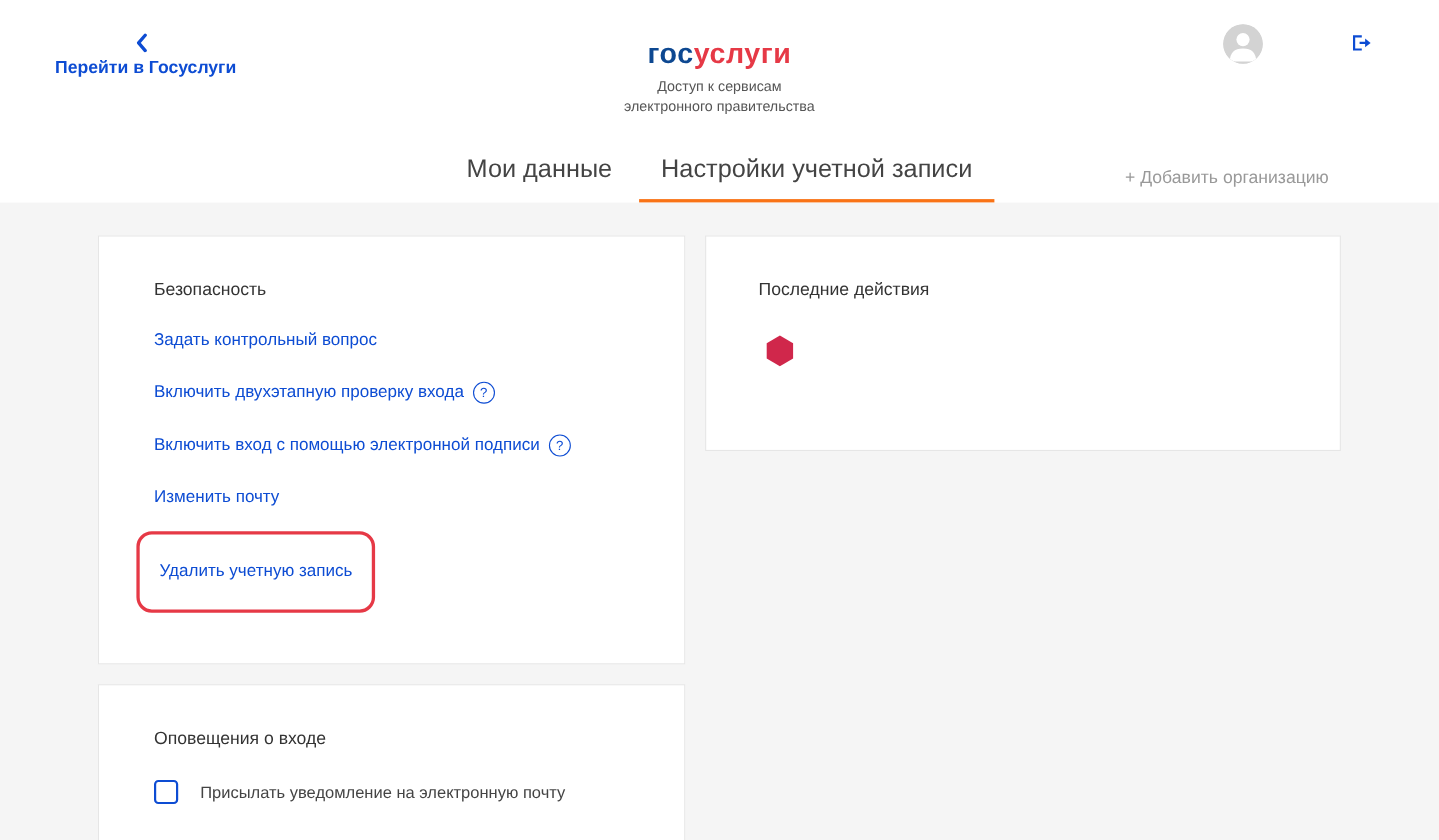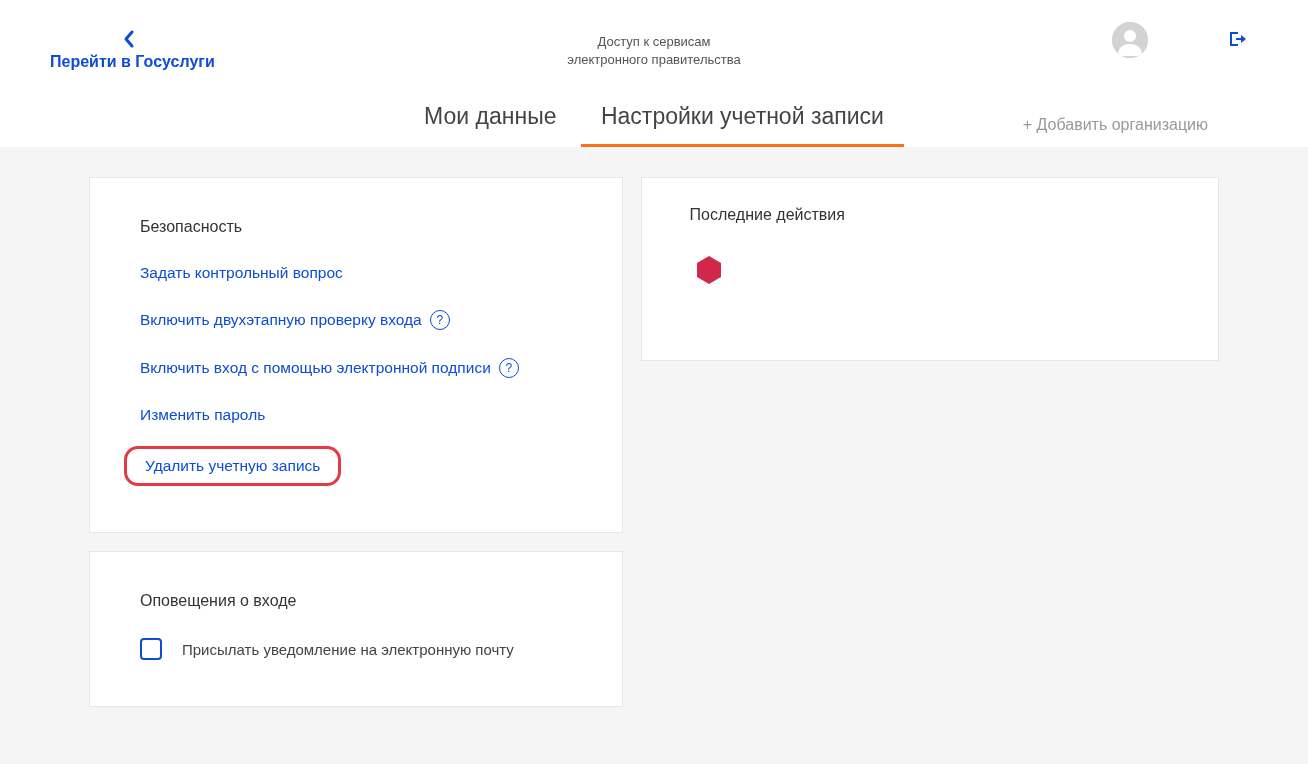--- a/index.html
+++ b/index.html
@@ -141,40 +141,40 @@
       gap: 8px;
       margin-bottom: 28px;
     }
     .link-item:last-child {
       margin-bottom: 0;
     }
     .link-item.highlighted {
       display: inline-flex;
       border: 3px solid #e63946;
       border-radius: 14px;
-      padding: 8px 18px;
+      padding: 25px 18px;
       margin-left: -16px;
       margin-top: -6px;
     }
     .help-circle {
       display: inline-flex;
       align-items: center;
       justify-content: center;
       width: 20px;
       height: 20px;
       border: 1px solid #0d4cd3;
       border-radius: 50%;
       font-size: 12px;
       color: #0d4cd3;
       cursor: pointer;
     }
     .right-card {
       background: #fff;
       border: 1px solid #e6e6e6;
-      padding: 28px 48px 70px;
+      padding: 40px 48px 70px;
     }
     .spinner {
       margin-top: 20px;
       width: 38px;
       height: 38px;
     }
     .checkbox-row {
       display: flex;
       align-items: center;
       gap: 20px;
@@ -199,20 +199,23 @@
   <a class="back-link">
     <span class="back-chevron">
       <svg width="12" height="18" viewBox="0 0 12 18">
           <path d="M9 2 L3 9 L9 16" stroke="#0d4cd3" stroke-width="3" fill="none" stroke-linecap="round" stroke-linejoin="round"></path>
         </svg>
     </span>
     <span>Перейти в Госуслуги</span>
   </a>
 
   <div class="brand-area">
+    <div class="logo">
+      <span class="logo-dark">гос</span><span class="logo-red">услуги</span>
+    </div>
     <div class="subtitle">
       <span>Доступ к сервисам</span><br>
       <span>электронного правительства</span>
     </div>
   </div>
 
   <div class="avatar">
     <svg width="36" height="36" viewBox="0 0 36 36">
       <circle cx="18" cy="18" r="18" fill="#d3d3d3"></circle>
       <circle cx="18" cy="14" r="6" fill="#ffffff"></circle>
@@ -250,21 +253,21 @@
           <span>Включить двухэтапную проверку входа</span>
           <span class="help-circle">?</span>
         </div>
 
         <div class="link-item">
           <span>Включить вход с помощью электронной подписи</span>
           <span class="help-circle">?</span>
         </div>
 
         <div class="link-item">
-          <span>Изменить пароль</span>
+          <span>Изменить почту</span>
         </div>
 
         <div class="link-item highlighted">
           <span>Удалить учетную запись</span>
         </div>
       </div>
 
       <div class="card">
         <h2 class="card-title">Оповещения о входе</h2>
         <div class="checkbox-row">

